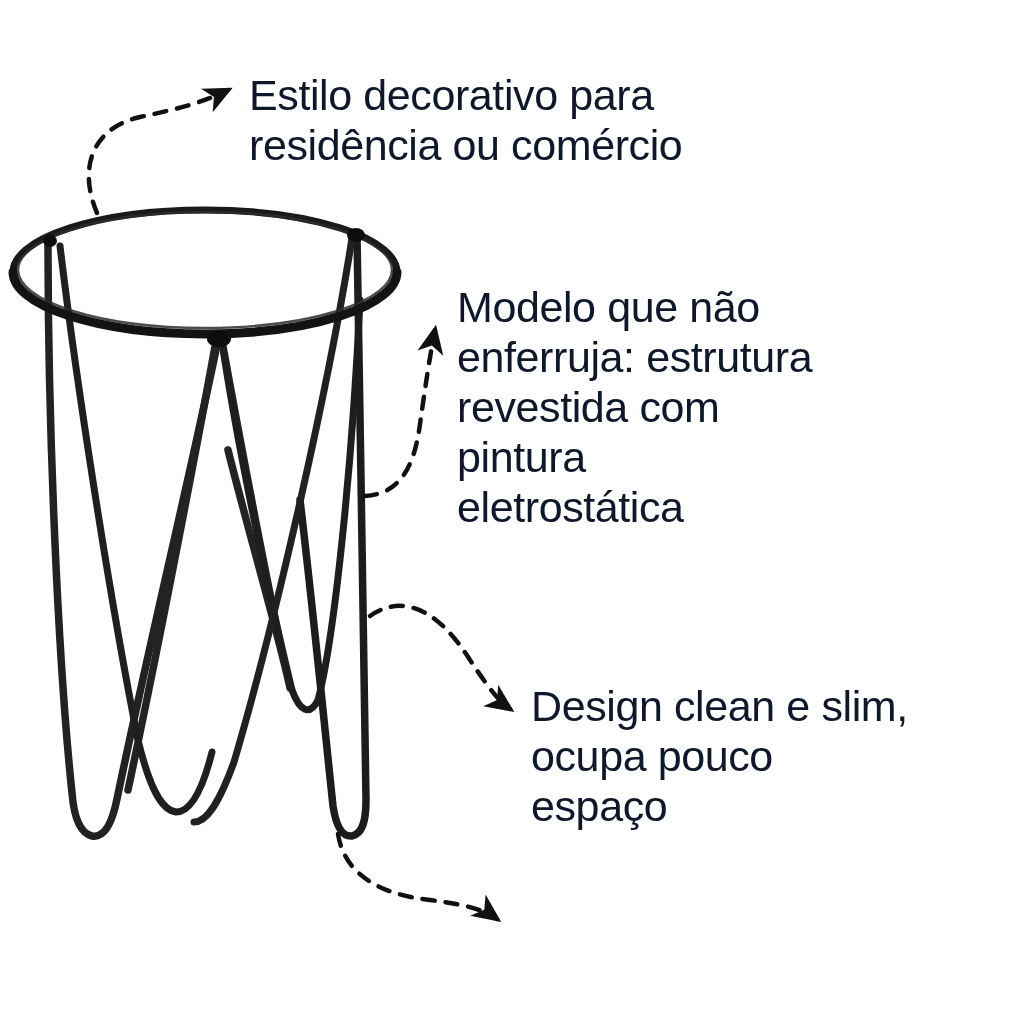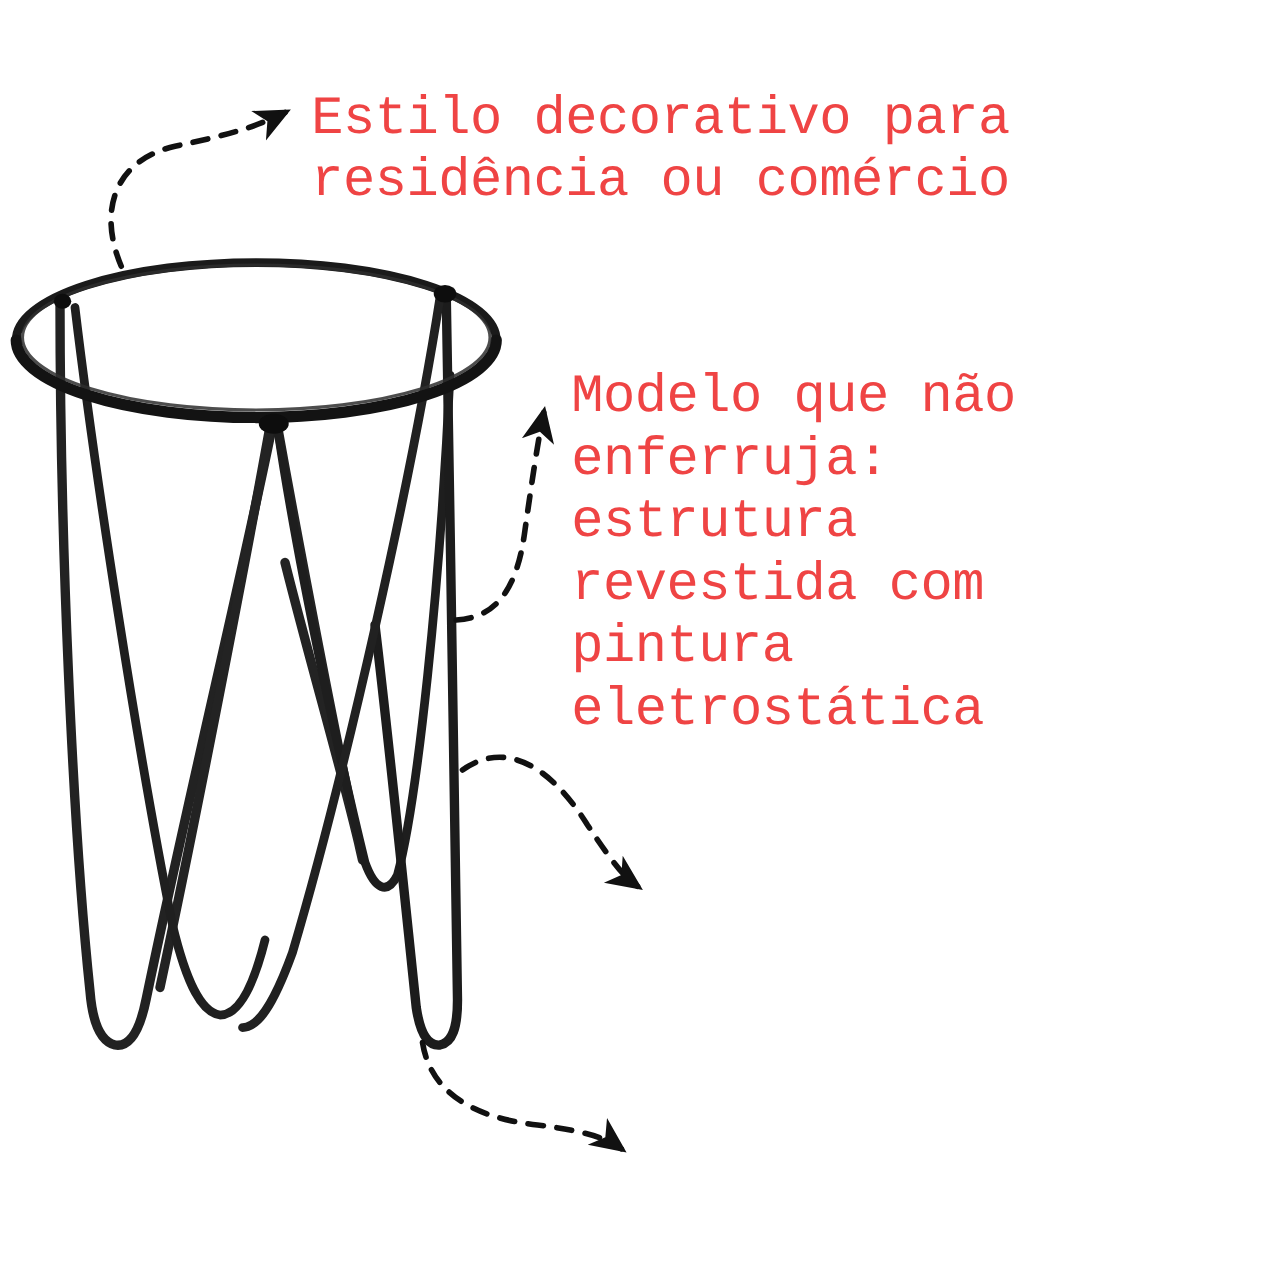--- a/index.html
+++ b/index.html
@@ -22,30 +22,30 @@
   }
   #art {
     position: absolute;
     left: 0;
     top: 0;
     width: 1024px;
     height: 1024px;
   }
   .callout {
     position: absolute;
-    color: #ef4444;
-    font-family: Liberation Mono, monospace;
+    color: #0f172a;
+    font-family: Liberation Sans, sans-serif;
     font-weight: 400;
     font-size: 43px;
     line-height: 50px;
     letter-spacing: -0.4px;
     white-space: pre-line;
   }
   #callout-1 { left: 249px; top: 70px;  width: 600px; }
-  #callout-2 { left: 457px; top: 293px; width: 500px; }
+  #callout-2 { left: 457px; top: 282px; width: 500px; }
   #callout-3 { left: 531px; top: 681px; width: 480px; }
   #callout-4 { left: 514px; top: 891px; width: 420px; }
 </style>
 </head>
 <body>
 
 <div id="canvas">
 
   <svg id="art" viewBox="0 0 1024 1024" xmlns="http://www.w3.org/2000/svg">
 
@@ -114,15 +114,18 @@
 
   <div class="callout" id="callout-1">Estilo decorativo para
 residência ou comércio</div>
 
   <div class="callout" id="callout-2">Modelo que não
 enferruja: estrutura
 revestida com
 pintura
 eletrostática</div>
 
+  <div class="callout" id="callout-3">Design clean e slim,
+ocupa pouco
+espaço</div>
 
 
 </div>
 
 </body></html>

